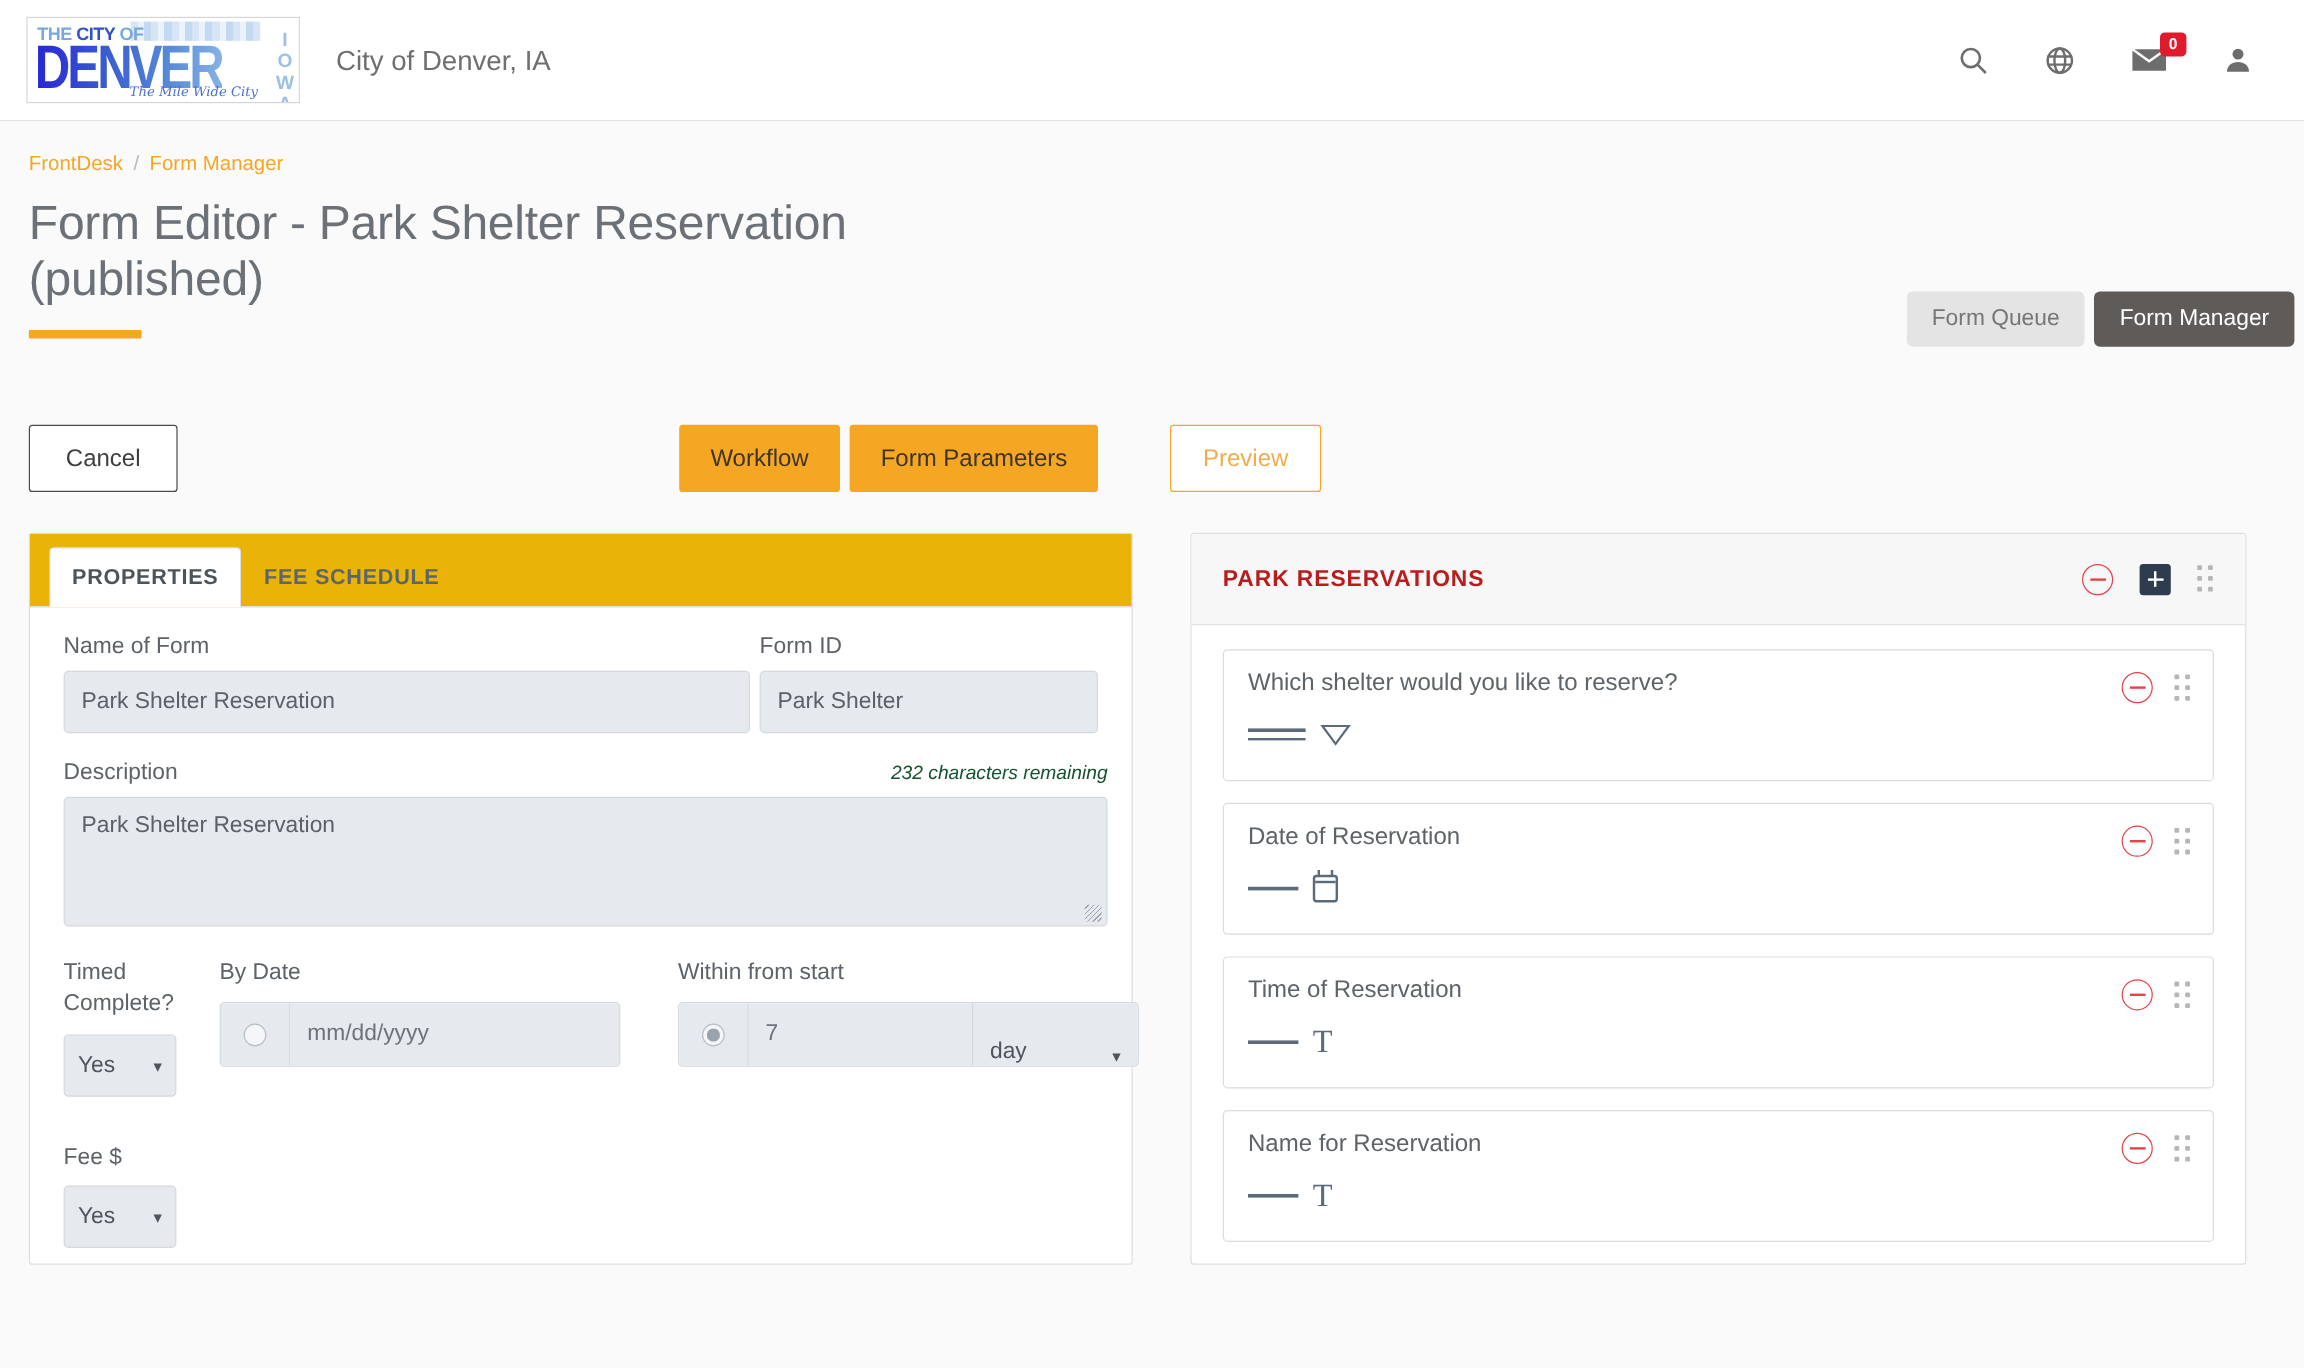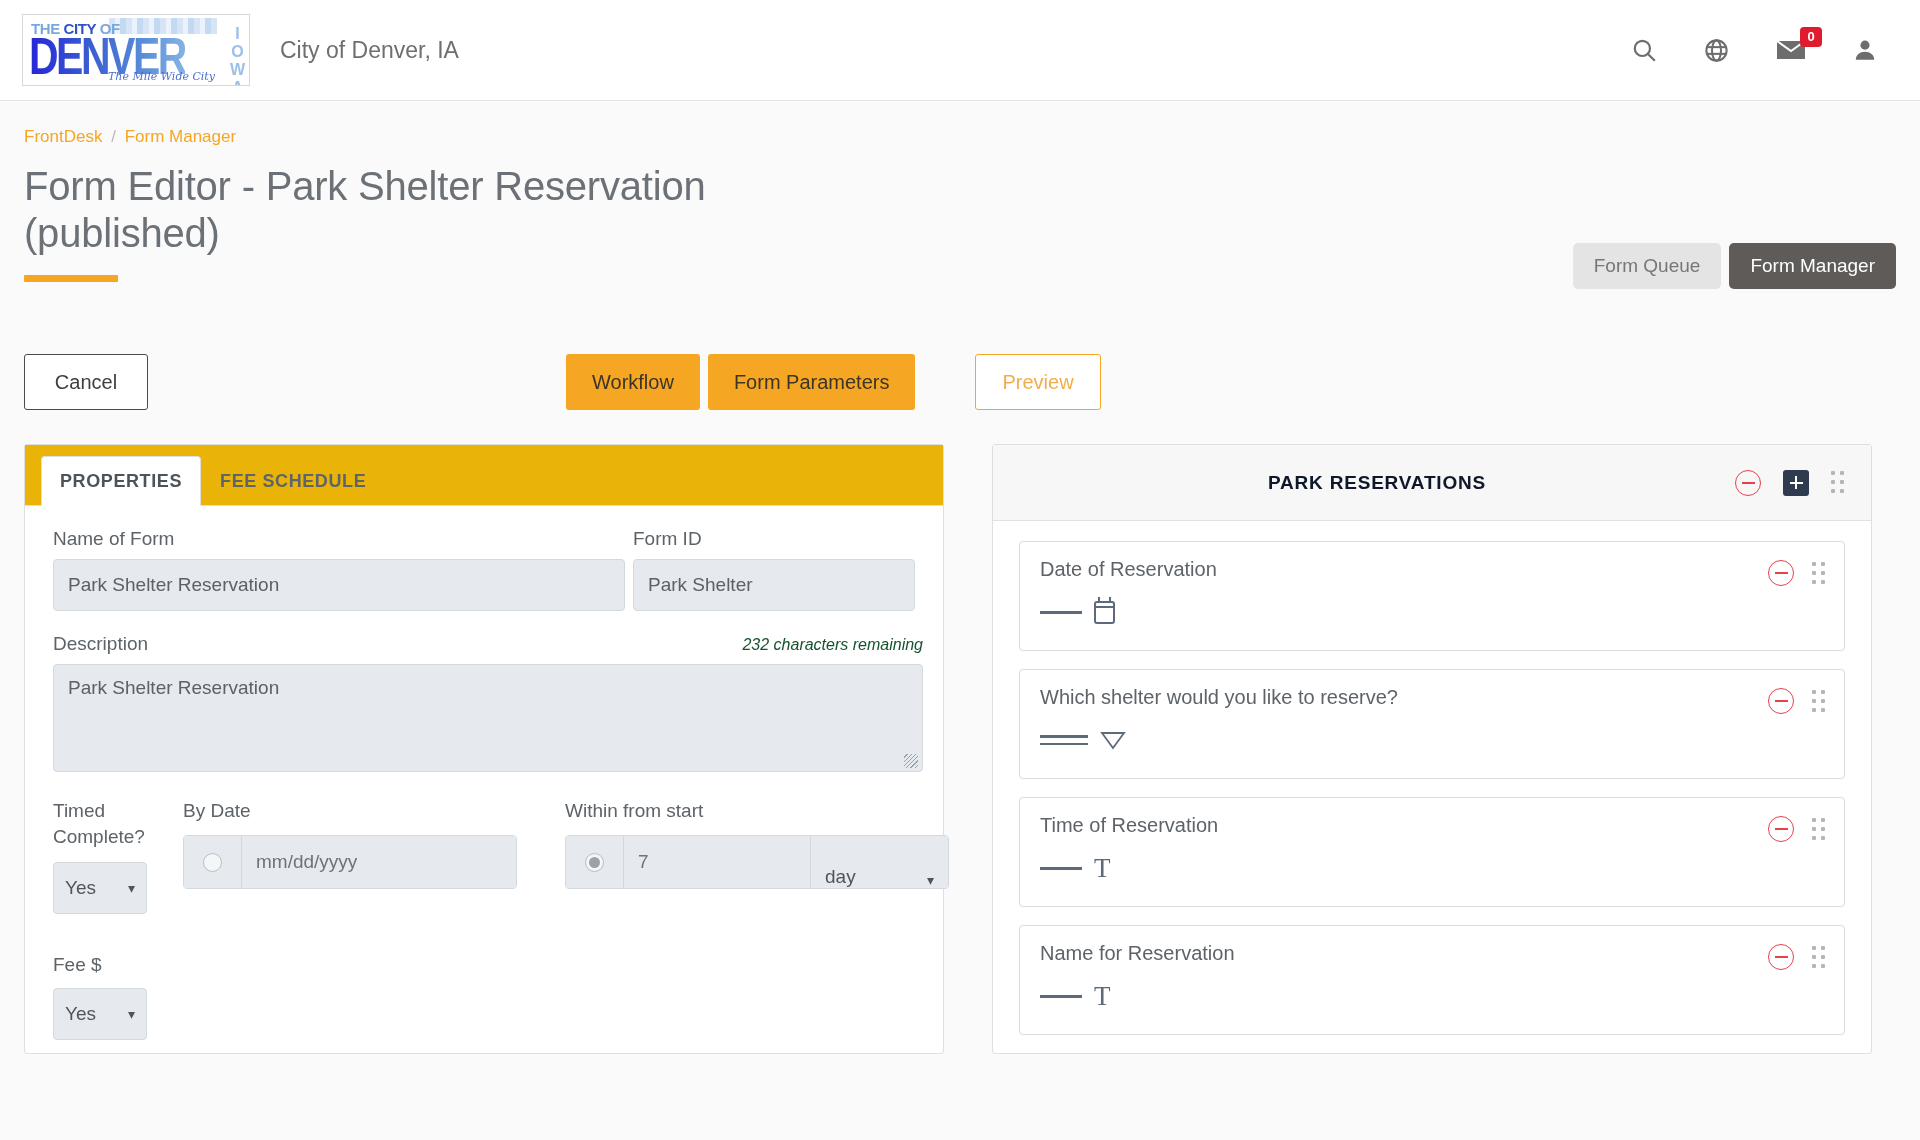--- a/index.html
+++ b/index.html
@@ -63,21 +63,21 @@
   .content { padding: 26px 24px 0 24px; position: relative; }
   .crumbs { font-size: 17px; color:#f5a623; }
   .crumbs a { color:#f5a623; text-decoration:none; }
   .crumbs .sep { color:#b9b9b9; margin:0 4px; }
   h1.page-title {
     margin: 16px 0 0 0; font-size: 40px; font-weight: 400; color:#6b7176;
     line-height: 1.18; max-width: 700px; letter-spacing:-0.2px;
   }
   .title-rule { width: 94px; height: 7px; background:#f5a623; margin-top: 18px; border-radius:1px; }
 
-  .view-toggle { position:absolute; right:24px; top:142px; display:flex; gap:8px; }
+  .view-toggle { position:absolute; right:8px; top:142px; display:flex; gap:8px; }
   .vt-btn {
     font-size:19px; padding:12px 21px; border-radius:5px; border:none; cursor:pointer;
     font-family:"Liberation Sans", sans-serif;
   }
   .vt-inactive { background:#e4e4e4; color:#777; }
   .vt-active { background:#5e5b58; color:#fff; }
 
   
   .actions { display:flex; align-items:flex-end; margin-top: 68px; height: 60px; }
   .btn {
@@ -164,21 +164,21 @@
   .within-col { margin-left: 48px; }
 
   .fee-block { margin-top: 40px; }
   .fee-lbl { font-size:19px; color:#5d6368; }
 
   
   .section-head {
     height: 76px; background:#f7f7f7; border-bottom:1px solid #e2e2e2;
     display:flex; align-items:center; padding: 0 26px;
   }
-  .section-title { font-size:19px; font-weight:bold; letter-spacing:.8px; color:#0f172a; flex:1;text-align:center; }
+  .section-title { font-size:19px; font-weight:bold; letter-spacing:.8px; color:#b91c1c; flex:1; }
   .head-tools { display:flex; align-items:center; gap: 22px; }
   .minus-circle {
     width:26px; height:26px; border-radius:50%; border:1.6px solid #e8414a;
     display:flex; align-items:center; justify-content:center; cursor:pointer;
   }
   .minus-circle::after { content:""; width:13px; height:1.8px; background:#e8414a; }
   .plus-square {
     width:26px; height:26px; border-radius:3px; background:#2f3c4f;
     display:flex; align-items:center; justify-content:center; cursor:pointer; position:relative;
   }
@@ -377,48 +377,48 @@
               <i></i>
               <i></i>
               <i></i>
           </span>
         </div>
       </div>
 
       <div class="cards">
 
         <div class="fcard">
+          <div class="fcard-label">Which shelter would you like to reserve?</div>
+          <div class="fcard-widget">
+            <span class="dd-lines">
+                <i></i>
+                <i></i>
+              </span>
+            <svg width="26" height="20" viewBox="0 0 26 20">
+              <polygon points="2,3 24,3 13,18" fill="none" stroke="#5d6a7a" stroke-width="1.8"></polygon>
+            </svg>
+          </div>
+          <div class="fcard-tools">
+            <span class="minus-circle"></span>
+            <span class="drag-dots">
+              <i></i>
+                <i></i>
+                <i></i>
+                <i></i>
+                <i></i>
+                <i></i>
+            </span>
+          </div>
+        </div>
+
+        <div class="fcard">
           <div class="fcard-label">Date of Reservation</div>
           <div class="fcard-widget">
             <span class="u-line"></span>
             <span class="cal-ico"></span>
-          </div>
-          <div class="fcard-tools">
-            <span class="minus-circle"></span>
-            <span class="drag-dots">
-              <i></i>
-                <i></i>
-                <i></i>
-                <i></i>
-                <i></i>
-                <i></i>
-            </span>
-          </div>
-        </div>
-
-        <div class="fcard">
-          <div class="fcard-label">Which shelter would you like to reserve?</div>
-          <div class="fcard-widget">
-            <span class="dd-lines">
-                <i></i>
-                <i></i>
-              </span>
-            <svg width="26" height="20" viewBox="0 0 26 20">
-              <polygon points="2,3 24,3 13,18" fill="none" stroke="#5d6a7a" stroke-width="1.8"></polygon>
-            </svg>
           </div>
           <div class="fcard-tools">
             <span class="minus-circle"></span>
             <span class="drag-dots">
               <i></i>
                 <i></i>
                 <i></i>
                 <i></i>
                 <i></i>
                 <i></i>

